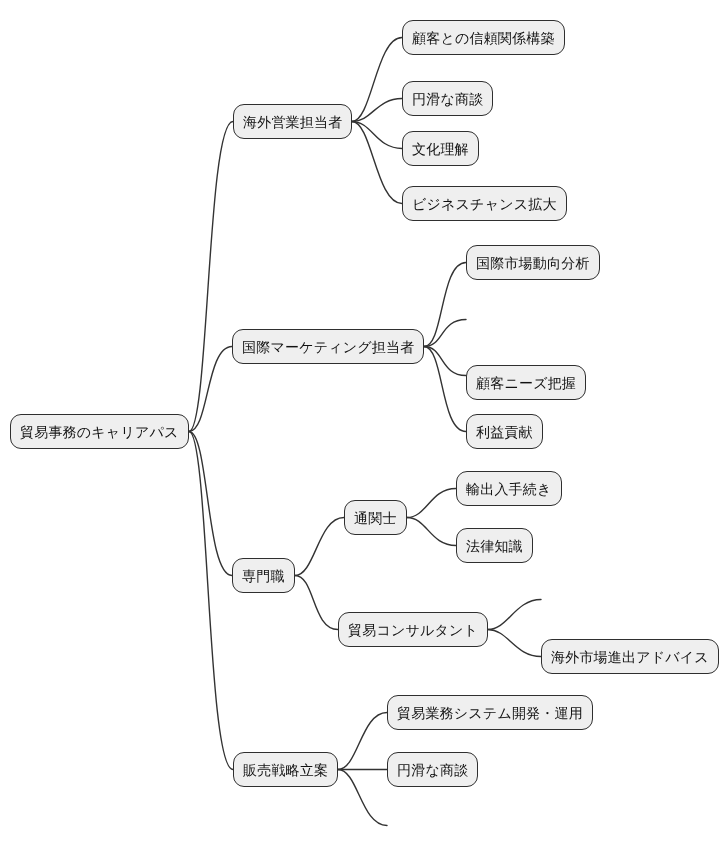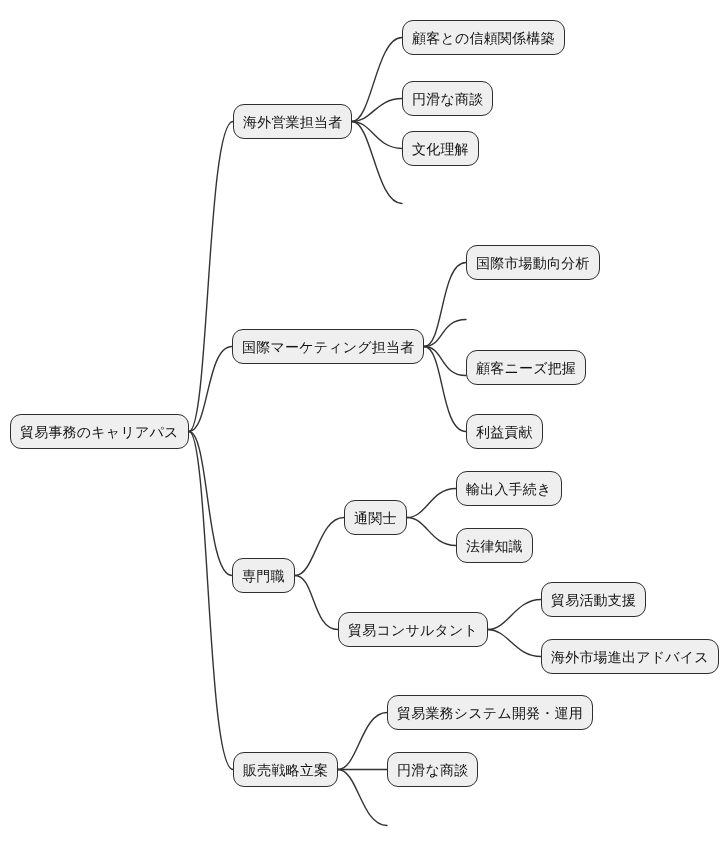--- a/index.html
+++ b/index.html
@@ -72,41 +72,41 @@
   <div class="node" style="left:10px;  top:414px">貿易事務のキャリアパス</div>
 
   <div class="node" style="left:233px; top:104px">海外営業担当者</div>
 
   <div class="node" style="left:402px; top:20px">顧客との信頼関係構築</div>
 
   <div class="node" style="left:402px; top:81px">円滑な商談</div>
 
   <div class="node" style="left:402px; top:131px">文化理解</div>
 
+  <div class="node" style="left:402px; top:186px">ビジネスチャンス拡大</div>
 
   <div class="node" style="left:232px; top:329px">国際マーケティング担当者</div>
 
   <div class="node" style="left:466px; top:245px">国際市場動向分析</div>
 
 
-  <div class="node" style="left:466px; top:350px">顧客ニーズ把握</div>
+  <div class="node" style="left:466px; top:365px">顧客ニーズ把握</div>
 
   <div class="node" style="left:466px; top:414px">利益貢献</div>
 
   <div class="node" style="left:232px; top:558px">専門職</div>
 
   <div class="node" style="left:344px; top:500px">通関士</div>
 
   <div class="node" style="left:456px; top:471px">輸出入手続き</div>
 
   <div class="node" style="left:456px; top:528px">法律知識</div>
 
   <div class="node" style="left:338px; top:612px">貿易コンサルタント</div>
 
-  <div class="node" style="left:541px; top:582px">貿易活動支援</div>
 
   <div class="node" style="left:541px; top:639px">海外市場進出アドバイス</div>
 
   <div class="node" style="left:233px; top:752px">販売戦略立案</div>
 
   <div class="node" style="left:387px; top:695px">貿易業務システム開発・運用</div>
 
   <div class="node" style="left:387px; top:752px">円滑な商談</div>
 
 

